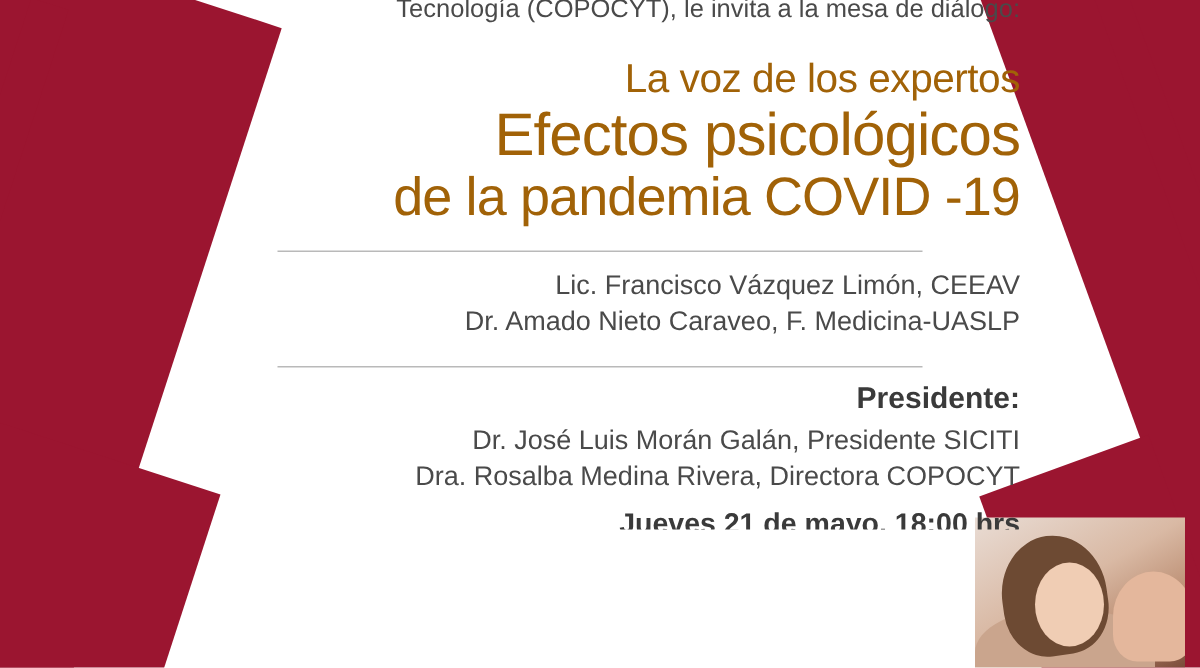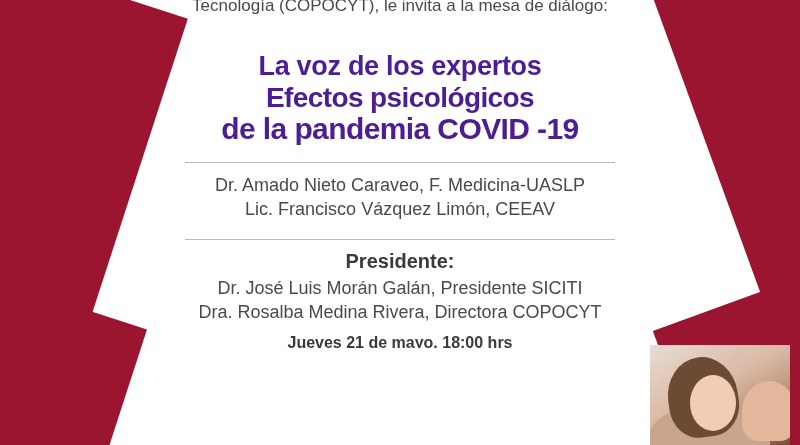--- a/index.html
+++ b/index.html
@@ -128,52 +128,52 @@
     background: #e4b79c;
     border-radius: 50% 50% 30% 30%;
   }
 
   
   .content {
     position: absolute;
     left: 120px;
     top: 0;
     width: 560px;
-    text-align: center;
+    text-align: right;
     color: #333333;
   }
 
   .intro-line {
     font-size: 17px;
     color: #4a4a4a;
     line-height: 1.15;
     margin-top: -4px;
     letter-spacing: 0px;
     white-space: nowrap;
     overflow: hidden;
     height: 20px;
   }
 
   .title-block {
-    margin-top: 36px;
-    color: #4c1d95;
-    font-weight: bold;
+    margin-top: 22px;
+    color: #a16207;
+    font-weight: normal;
     line-height: 1.06;
   }
   .title-line-1 {
     font-size: 27px;
     letter-spacing: -0.3px;
   }
   .title-line-2 {
-    font-size: 28px;
+    font-size: 40px;
     letter-spacing: -0.6px;
     margin-top: 2px;
   }
   .title-line-3 {
-    font-size: 30px;
+    font-size: 36px;
     letter-spacing: -0.6px;
     margin-top: 1px;
   }
 
   .rule {
     width: 430px;
     height: 1px;
     background: #b9b9b9;
     margin: 17px auto 10px auto;
   }
@@ -189,21 +189,21 @@
     color: #4a4a4a;
     line-height: 1.35;
   }
 
   .moderators-block {
     margin-top: 2px;
   }
 
   .bottom-partial {
     margin-top: 10px;
-    font-size: 16px;
+    font-size: 19px;
     font-weight: bold;
     color: #3a3a3a;
     height: 14px;
     overflow: hidden;
   }
 </style>
 </head>
 <body>
 
 <div id="poster">
@@ -229,22 +229,22 @@
 
     <div class="title-block">
       <div class="title-line-1">La voz de los expertos</div>
       <div class="title-line-2">Efectos psicológicos</div>
       <div class="title-line-3">de la pandemia COVID -19</div>
     </div>
 
     <div class="rule"></div>
 
     <div>
+      <div class="person">Lic. Francisco Vázquez Limón, CEEAV</div>
       <div class="person">Dr. Amado Nieto Caraveo, F. Medicina-UASLP</div>
-      <div class="person">Lic. Francisco Vázquez Limón, CEEAV</div>
     </div>
 
     <div class="rule"></div>
 
     <div class="moderators-block">
       <div class="section-heading">Presidente:</div>
       <div class="person">Dr. José Luis Morán Galán, Presidente SICITI</div>
       <div class="person">Dra. Rosalba Medina Rivera, Directora COPOCYT</div>
     </div>
 

